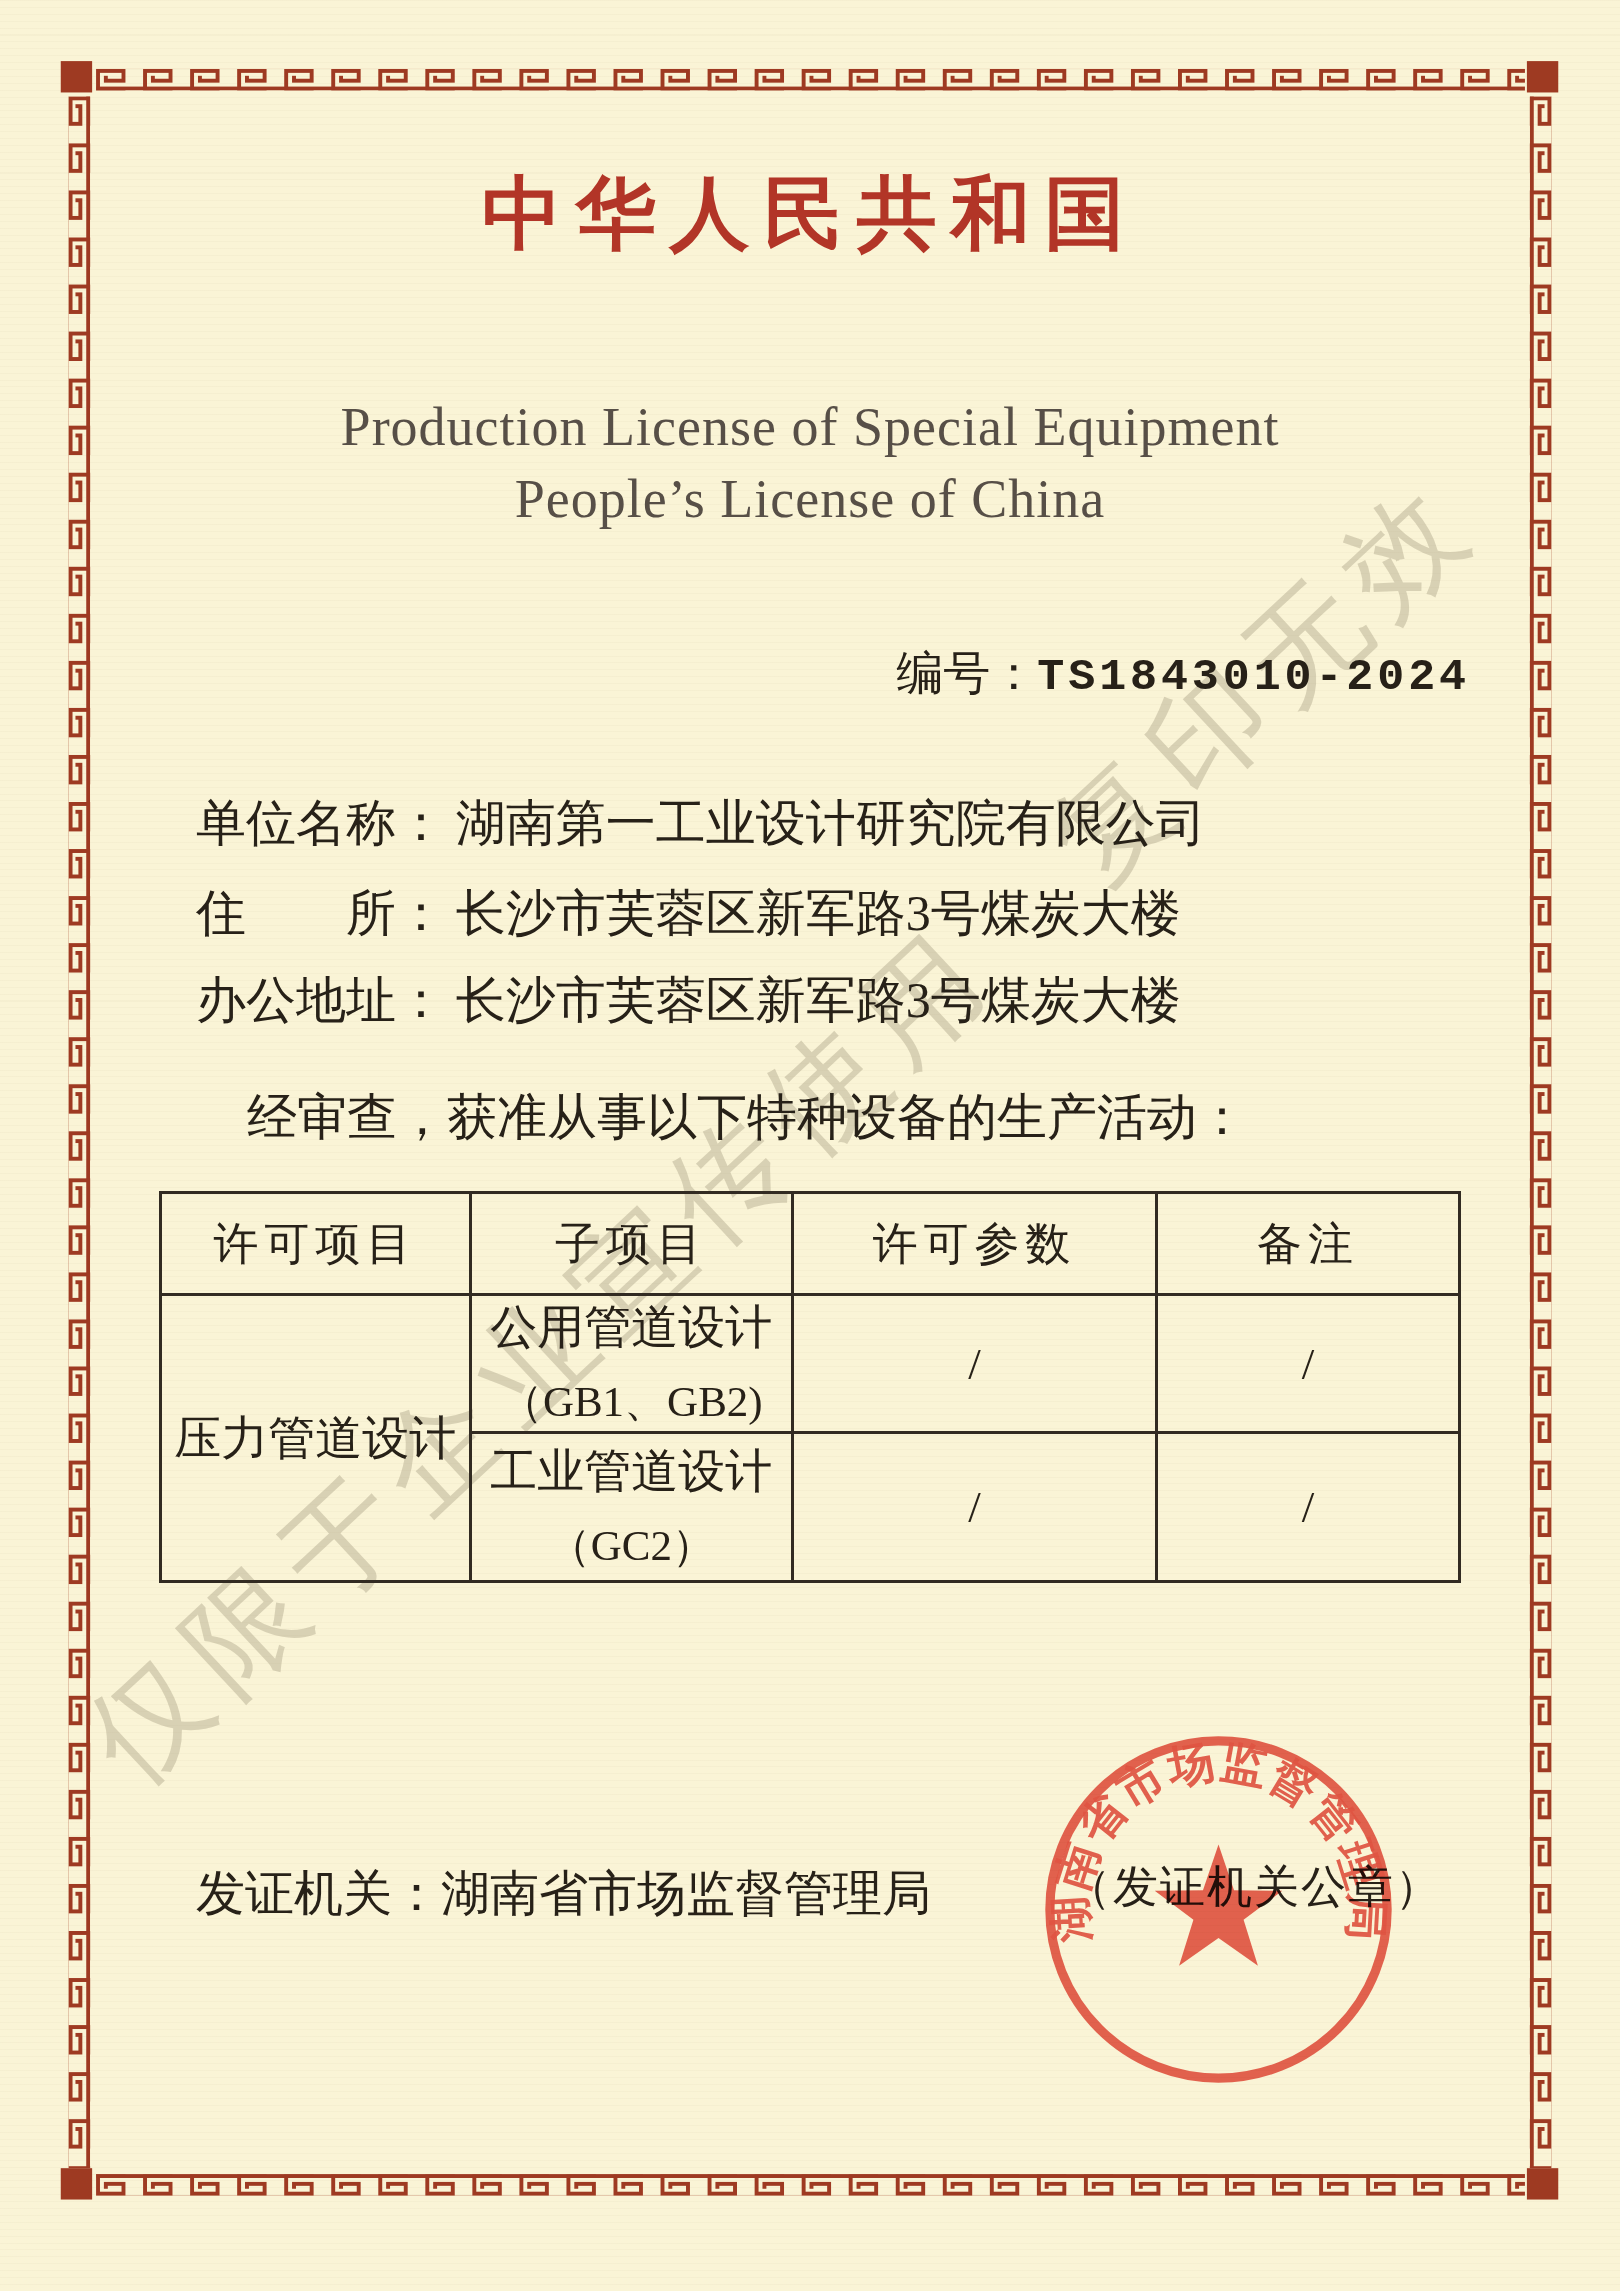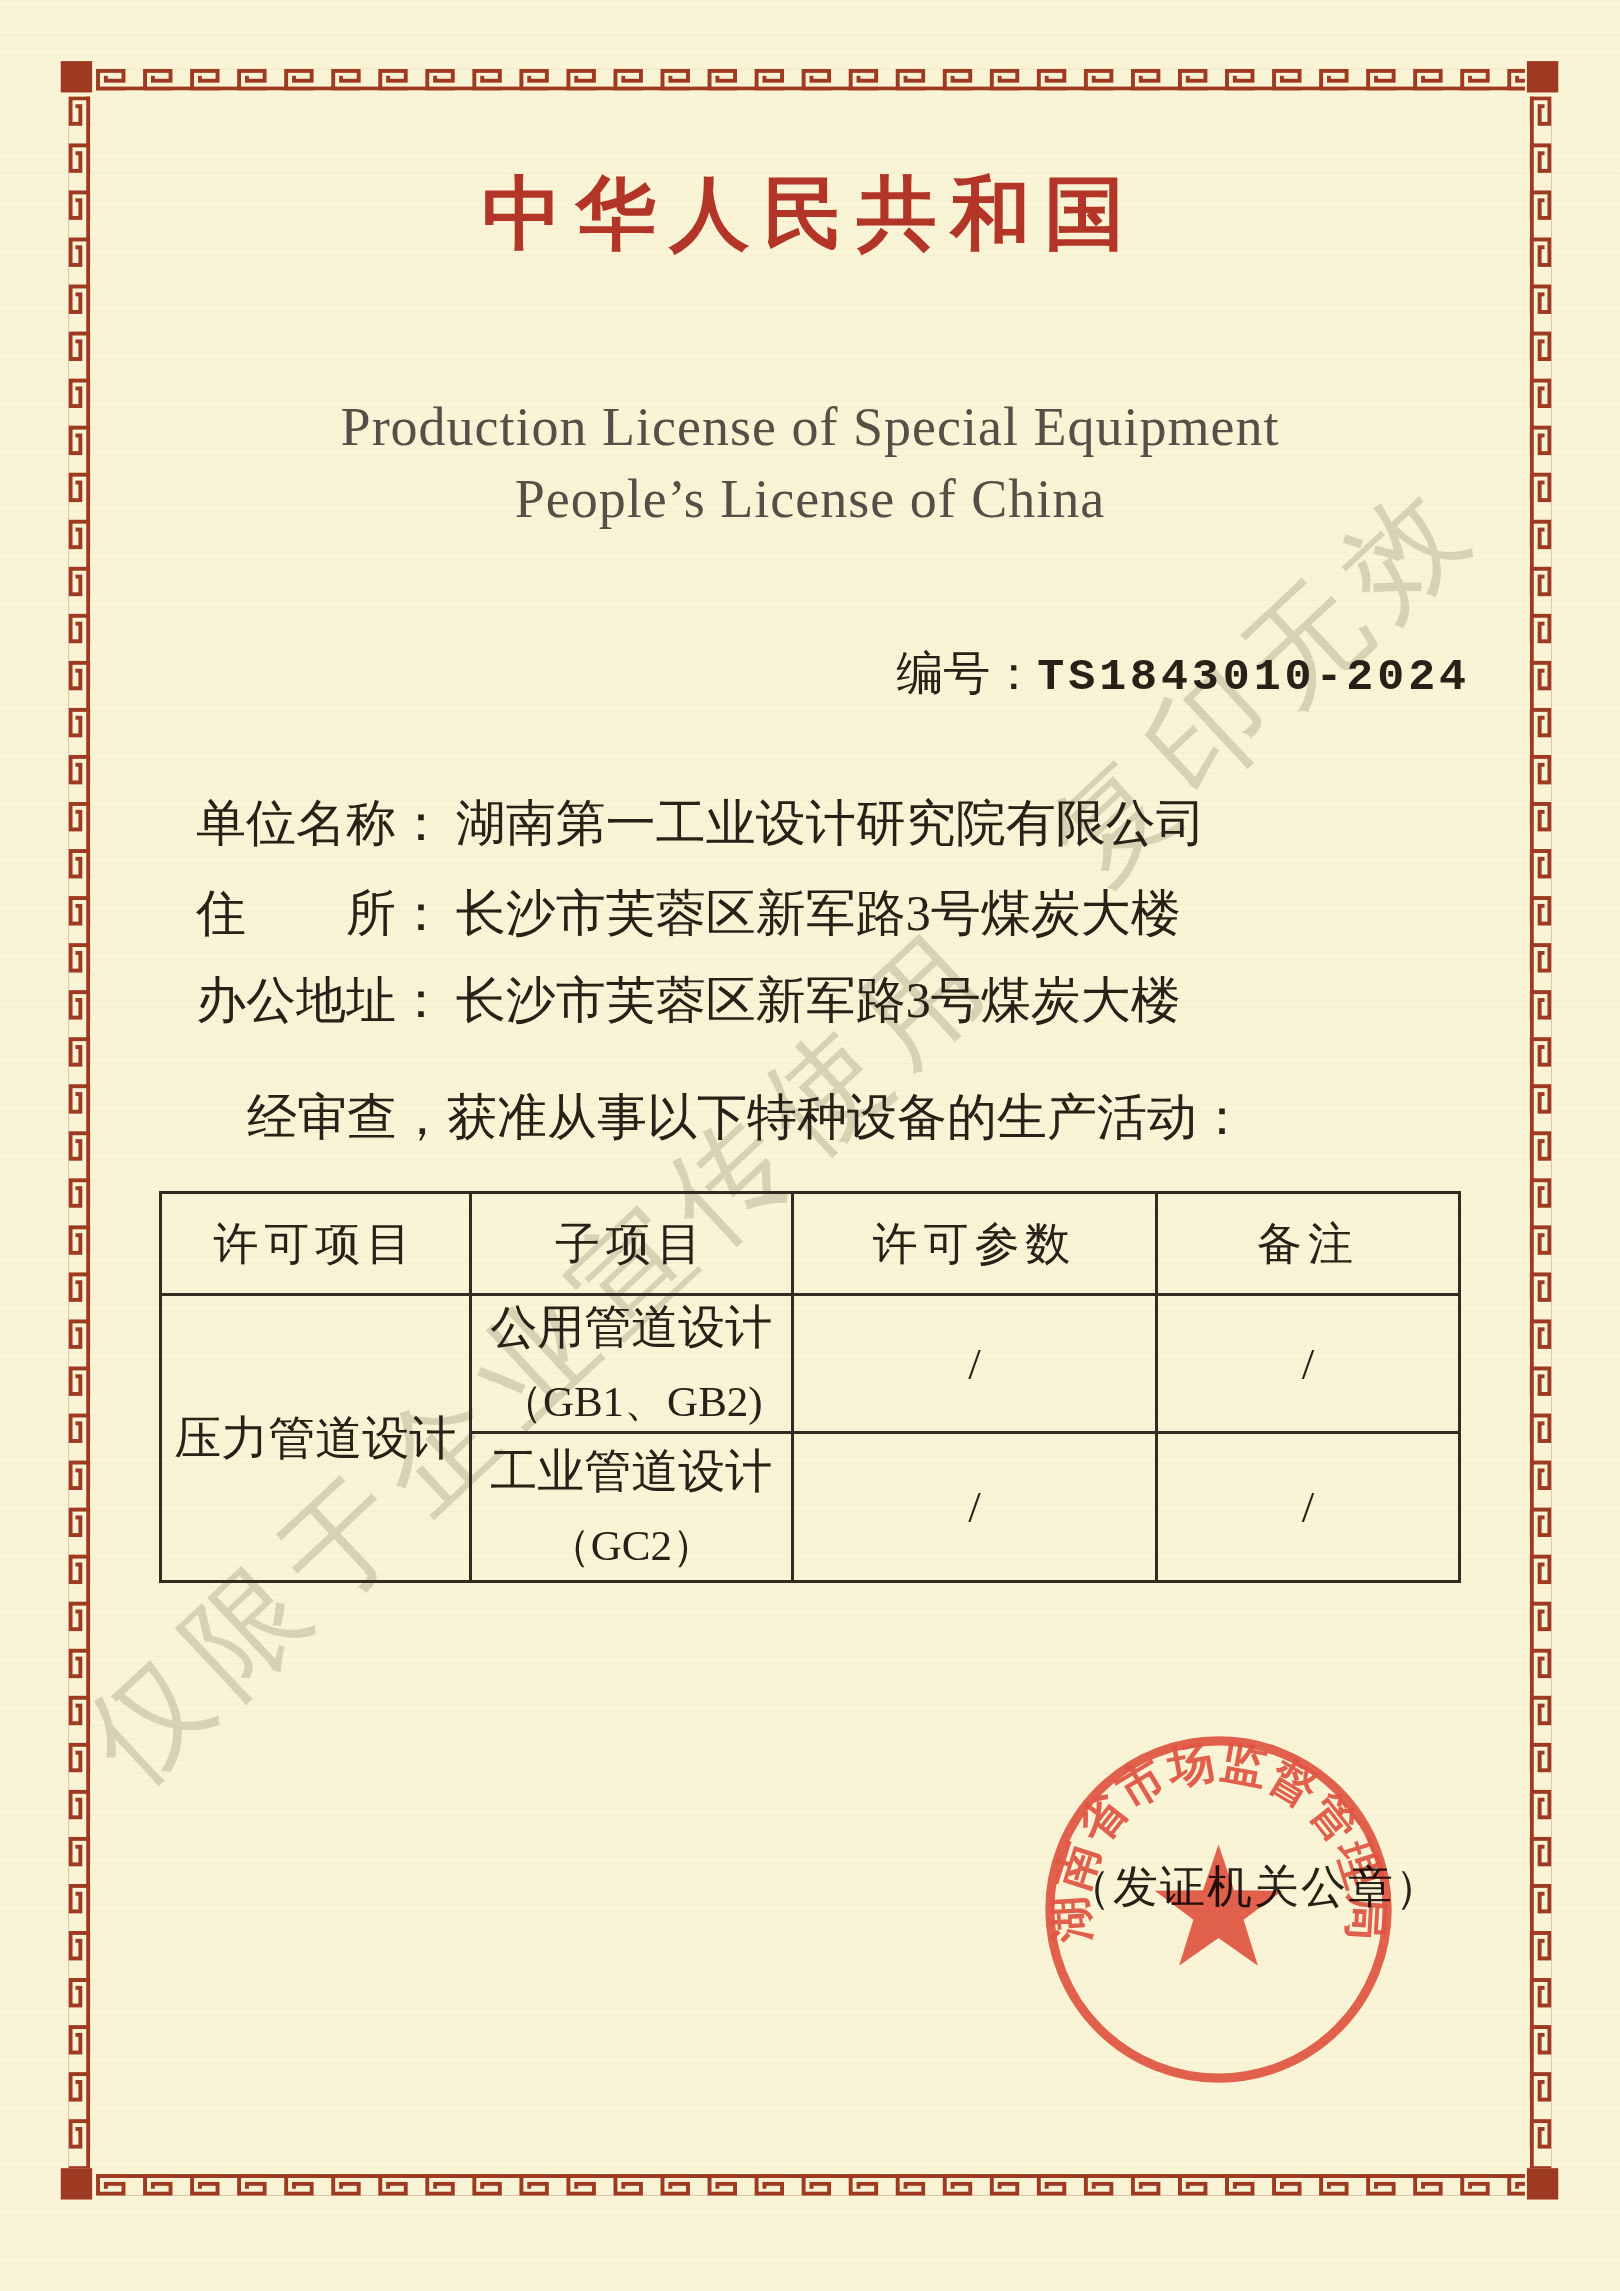--- a/index.html
+++ b/index.html
@@ -157,20 +157,23 @@
           <td>
             <span>工业管道设计</span>
             <span class="sub2">（GC2）</span>
           </td>
           <td class="slash">/</td>
           <td class="slash">/</td>
         </tr>
       </tbody>
     </table>
 
+    <div class="foot issuer-line">
+      <span>发证机关：</span><span>湖南省市场监督管理局</span>
+    </div>
 
 
     <div class="foot seal-note">（发证机关公章）</div>
 
 
   </div>
 
   <svg class="seal-svg" width="447" height="447" viewBox="0 0 440 440">
     <defs>
       <path id="sealArc" d="M 94.4 253.7 A 130 130 0 1 1 345.6 253.7" fill="none"></path>

